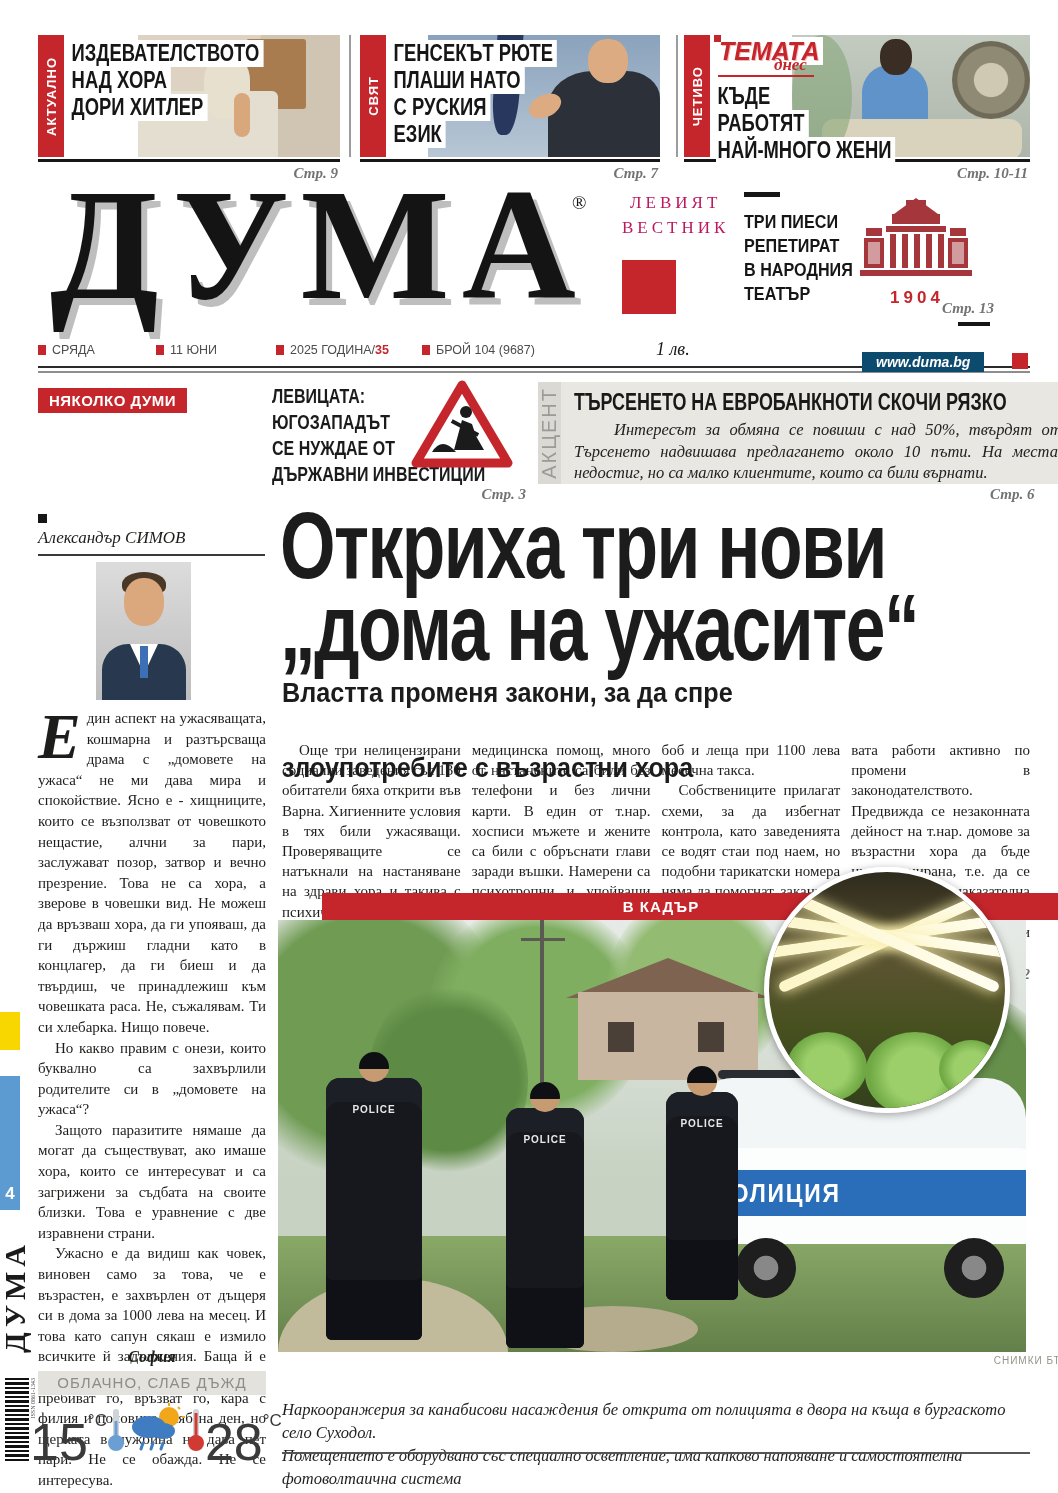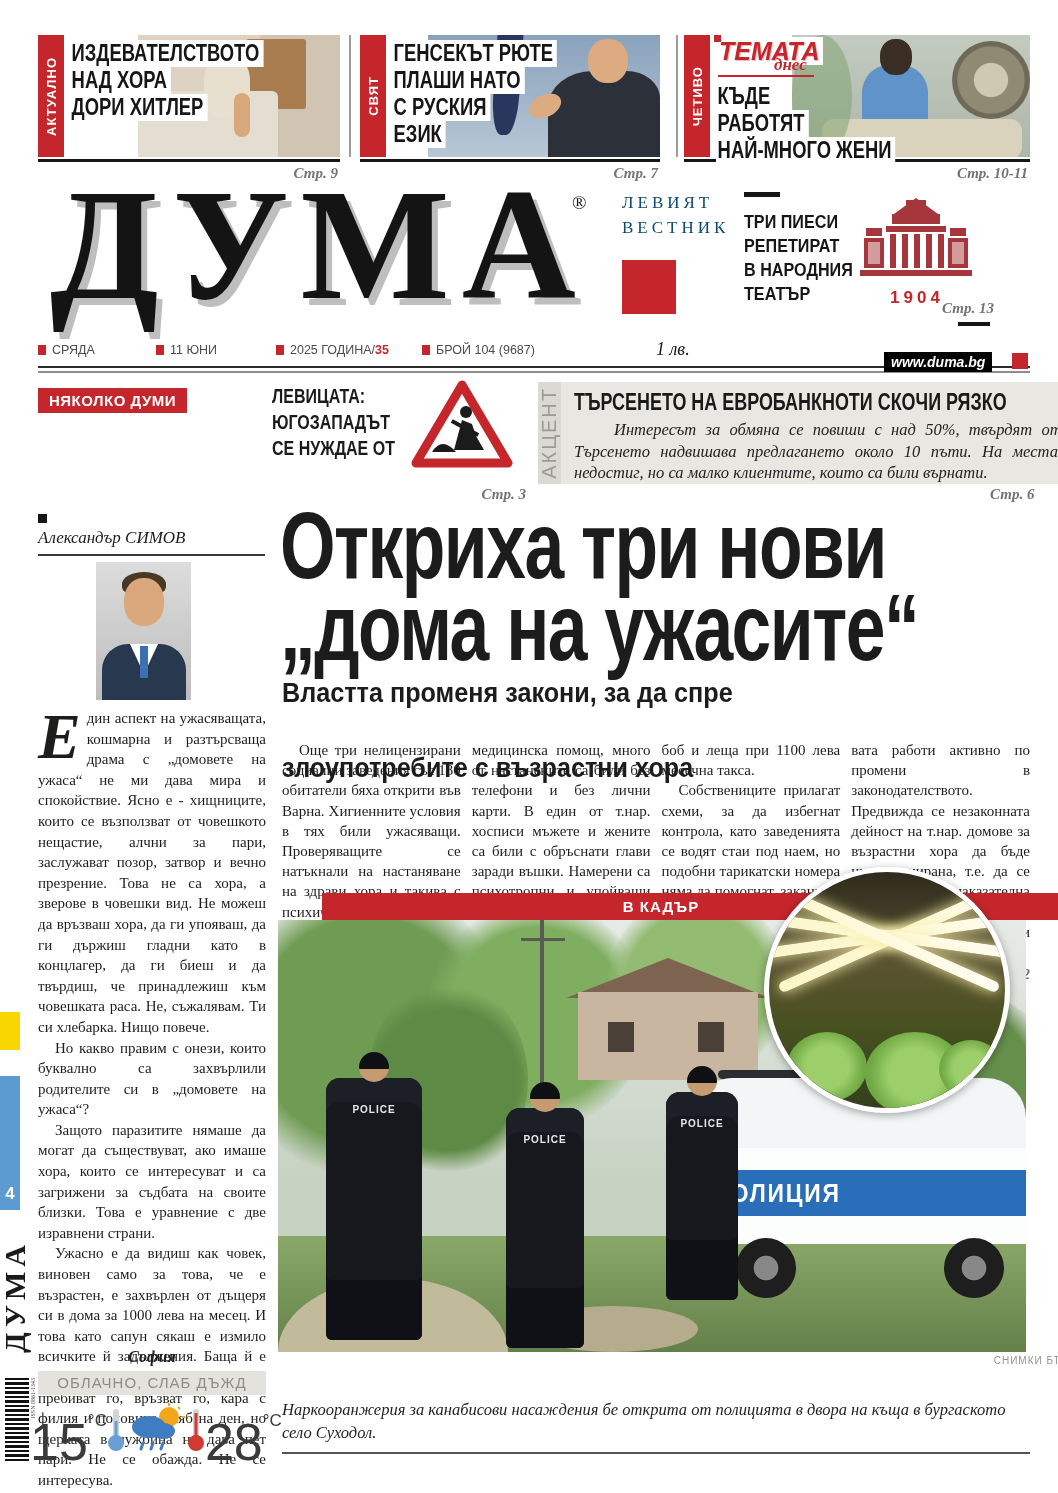--- a/index.html
+++ b/index.html
@@ -25,39 +25,39 @@
   .temata{position:relative;height:44px;margin-bottom:2px;}
   .temata .main{font:italic 900 25px "Liberation Sans",sans-serif;color:#c5262c;letter-spacing:0;text-shadow:1px 1px 0 #f0b9ba;background:#fff;padding:0 3px;}
   .temata .dot{position:absolute;left:-2px;top:-2px;width:7px;height:7px;background:#c5262c;}
   .temata .script{position:absolute;left:58px;top:18px;font:italic bold 17px "Liberation Serif",serif;color:#c5262c;background:transparent;}
   .temata .ul{position:absolute;left:2px;top:38px;width:96px;height:2px;background:#c5262c;}
 
   
   .brand{left:50px;top:166px;font-family:"Liberation Serif",serif;font-weight:bold;font-size:158px;line-height:1;
          letter-spacing:12px;color:#141414;text-shadow:6px 7px 0 rgba(110,110,110,.45);}
   .brand-reg{left:572px;top:192px;font-size:19px;color:#141414;}
-  .tagline{left:622px;top:190px;font:17px "Liberation Serif",serif;letter-spacing:4px;color:#0c4a6e;line-height:25px;}
+  .tagline{left:622px;top:190px;font:17px "Liberation Serif",serif;letter-spacing:4px;color:#be185d;line-height:25px;text-align:center;}
   .redsq{left:622px;top:260px;width:54px;height:54px;background:#c5262c;}
   .mdash1{left:744px;top:192px;width:36px;height:5px;background:#161616;}
   .mpromo{left:744px;top:210px;}
   .mpromo .ln{height:24px;}
   .mpromo .ln span{font:bold 19px/23px "Liberation Sans",sans-serif;color:#161616;}
   .theater{left:856px;top:198px;width:120px;height:96px;}
   .theater-year{left:872px;top:288px;width:90px;text-align:center;font:bold 17px "Liberation Sans",sans-serif;color:#c5262c;letter-spacing:4px;}
   .mpage{left:942px;top:300px;}
   .mdash2{left:958px;top:322px;width:32px;height:4px;background:#161616;}
 
   
   .dateline{left:38px;top:343px;width:992px;height:20px;font:12.5px "Liberation Sans",sans-serif;color:#4c4c4c;}
   .dl-it{position:absolute;top:0;}
   .dl-it::before{content:"";display:inline-block;width:8px;height:10px;background:#c5262c;margin-right:6px;vertical-align:-1px;}
   .dl-red{color:#c5262c;font-weight:bold;}
   .price{left:618px;top:-4px;font:italic 18px "Liberation Serif",serif;color:#161616;}
   .rule2{left:38px;top:366px;width:992px;height:3px;border-top:2px solid #2a2a2a;border-bottom:2px solid #8d8d8d;}
-  .sitebox{left:884px;top:352px;background:#000000;color:#fff;font:bold italic 14px "Liberation Sans",sans-serif;padding:2px 7px;z-index:4;}
+  .sitebox{left:862px;top:352px;background:#0c4a6e;color:#fff;font:bold italic 14px "Liberation Sans",sans-serif;padding:2px 14px;z-index:4;}
   .sitesq{left:1012px;top:353px;width:16px;height:16px;background:#c5262c;z-index:4;}
 
   
   .kicker{left:38px;top:388px;background:#c5262c;color:#fff;font:bold 15px "Liberation Sans",sans-serif;padding:4px 11px;letter-spacing:.5px;}
   .optitle{left:38px;top:414px;}
   .optitle .ln{height:46px;}
   .optitle .ln span{font:bold 45px/45px "Liberation Sans",sans-serif;color:#1b1b1b;}
   .opbullet{left:38px;top:514px;width:9px;height:9px;background:#161616;}
   .opauthor{left:38px;top:528px;font:italic 17px "Liberation Serif",serif;}
   .oprule{left:38px;top:554px;width:227px;border-top:2px solid #3a3a3a;}
@@ -312,20 +312,21 @@
     <p>Защото паразитите нямаше да могат да съществуват, ако имаше хора, които се интересуват и са загрижени за съдбата на своите близки. Това е уравнение с две изравнени страни.</p>
     <p>Ужасно е да видиш как човек, виновен само за това, че е възрастен, е захвърлен от дъщеря си в дома за 1000 лева на месец. И това като сапун сякаш е измило всичките й задължения. Баща й е без телефон, бяга три пъти от дома, пребиват го, връзват го, кара с филия и половина хляб на ден, но щерката в чужбина не дава пет пари. Не се обажда. Не се интересува.</p>
     <p>Нали хвърля пачка всеки месец, защо й е повече да се занимава?</p>
 
   </div>
 
   <div class="abs pl">
     <div class="ln"><span class="sq">ЛЕВИЦАТА:</span></div>
     <div class="ln"><span class="sq">ЮГОЗАПАДЪТ</span></div>
     <div class="ln"><span class="sq">СЕ НУЖДАЕ ОТ</span></div>
+    <div class="ln"><span class="sq">ДЪРЖАВНИ ИНВЕСТИЦИИ</span></div>
     <div class="pl-sign">
       <svg width="104" height="92" viewBox="0 0 104 92">
         <path d="M52 7 L98 85 L6 85 Z" fill="#fff" stroke="#c5262c" stroke-width="9" stroke-linejoin="round"></path>
         <circle cx="56" cy="34" r="6" fill="#1b1b1b"></circle>
         <path d="M44 72 L52 42 L62 46 L66 58 L74 72 Z" fill="#1b1b1b"></path>
         <rect x="40" y="48" width="30" height="4" fill="#1b1b1b" transform="rotate(28 55 50)"></rect>
         <path d="M22 74 Q32 58 46 74 Z" fill="#1b1b1b"></path>
       </svg>
     </div>
     <div class="pl-page pageref">Стр. 3</div>
@@ -415,20 +416,21 @@
       <div class="lightbar" style="transform:rotate(24deg);"></div>
       <div class="plant" style="left:18px;bottom:6px;width:80px;height:70px;"></div>
       <div class="plant" style="left:96px;bottom:-8px;width:100px;height:84px;"></div>
       <div class="plant" style="left:170px;bottom:10px;width:64px;height:58px;"></div>
     </div>
     <div class="credit">СНИМКИ БТА</div>
   </div>
 
   <div class="abs caption">
     <div>Наркооранжерия за канабисови насаждения бе открита от полицията в двора на къща в бургаското село Суходол.</div>
+    <div>Помещението е оборудвано със специално осветление, има капково напояване и самостоятелна фотоволтаична система</div>
   </div>
   <div class="abs bottomrule"></div>
 
   <div class="abs wcity">София</div>
   <div class="abs wbar">ОБЛАЧНО, СЛАБ ДЪЖД</div>
   <div class="abs wrow">
     <span class="temp"><span>15</span><sup>°C</sup></span>
     <span>
       <svg width="18" height="48" viewBox="0 0 18 48">
         <rect x="6" y="4" width="6" height="30" rx="3" fill="#cfd4d8"></rect>

